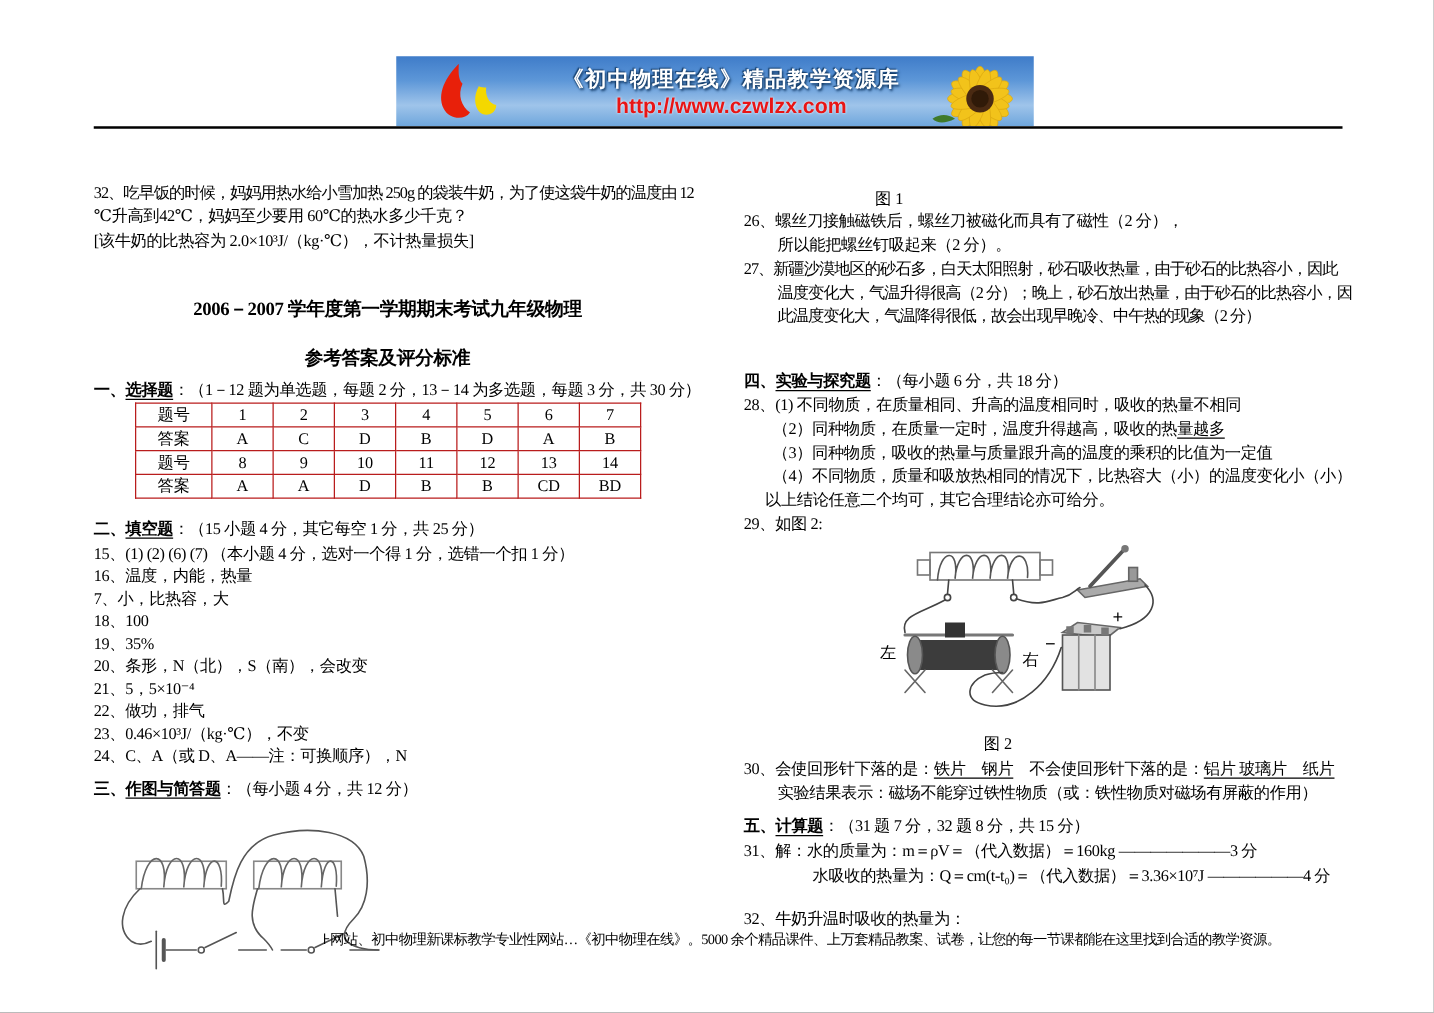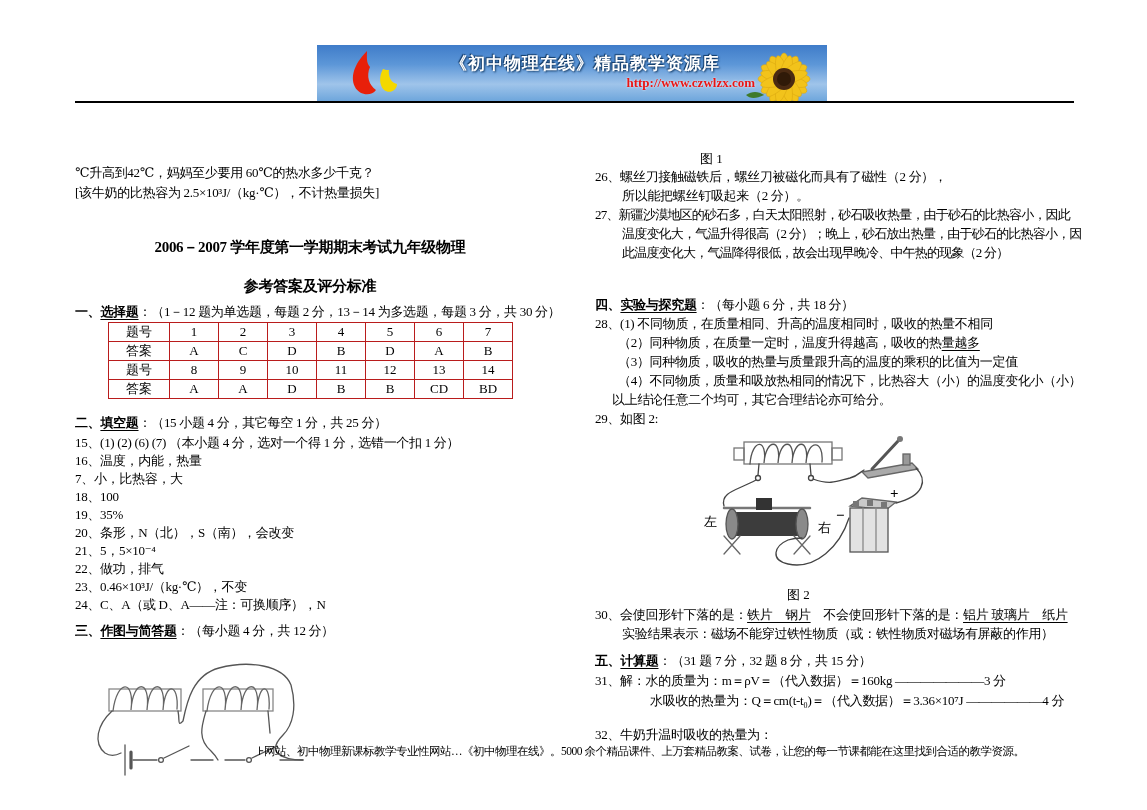--- a/index.html
+++ b/index.html
@@ -18,23 +18,23 @@
     position:absolute; left:317px; top:45px; width:510px; height:56px;
     background:linear-gradient(180deg,#3f7cc9 0%,#5d97d8 35%,#9fc4ea 70%,#6ea6dc 100%);
     overflow:hidden;
   }
   .banner-title{
     position:absolute; left:98px; top:7px; width:340px; text-align:center;
     font-size:17px; font-weight:bold; color:#ffffff; letter-spacing:1px;
     text-shadow:1px 1px 2px #123a66, -1px -1px 1px #123a66;
   }
   .banner-url{
-    position:absolute; left:98px; top:30px; width:340px; text-align:right;
-    font-family:Liberation Serif, serif;
-    font-size:13px; font-weight:bold; color:#e81515;
+    position:absolute; left:98px; top:30px; width:340px; text-align:center;
+    font-family:Liberation Sans, sans-serif;
+    font-size:17px; font-weight:bold; color:#e81515;
     text-shadow:0 0 2px #ffffff;
   }
   .rule{position:absolute; left:75px; top:101px; width:999px; height:2px; background:#000;}
   
   table.ans{
     position:absolute; left:108px; top:322px; border-collapse:collapse;
     font-size:13px; text-align:center;
   }
   table.ans td{border:1px solid #b91c1c; height:16px; padding:0;}
   table.ans td.h{width:60px;}
@@ -75,22 +75,23 @@
             <ellipse rx="24" ry="6" transform="rotate(165)"></ellipse>
         </g>
         <circle r="11" fill="#4a2a12"></circle>
           <circle r="7" fill="#301a08"></circle>
         <path d="M-20,16 C-28,20 -34,20 -38,16 C-32,12 -26,12 -20,16 Z" fill="#3f7a2a"></path>
       </g>
     </svg>
   </div>
   <div class="rule"></div>
 
+  <div class="line tight" style="left:75px;top:145px;">32、吃早饭的时候，妈妈用热水给小雪加热 250g 的袋装牛奶，为了使这袋牛奶的温度由 12</div>
   <div class="line" style="left:75px;top:164px;">℃升高到42℃，妈妈至少要用 60℃的热水多少千克？</div>
-  <div class="line" style="left:75px;top:184px;">[该牛奶的比热容为 2.5×10³J/（kg·℃），不计热量损失]</div>
+  <div class="line" style="left:75px;top:184px;">[该牛奶的比热容为 2.0×10³J/（kg·℃），不计热量损失]</div>
 
   <div class="line b center" style="left:75px;top:238px;width:470px;font-size:15px;">2006－2007 学年度第一学期期末考试九年级物理</div>
   <div class="line b center" style="left:75px;top:277px;width:470px;font-size:15px;">参考答案及评分标准</div>
 
   <div class="line" style="left:75px;top:303px;">
     <span class="b">一、</span><span class="b u">选择题</span><span>：（1－12 题为单选题，每题 2 分，13－14 为多选题，每题 3 分，共 30 分）</span>
   </div>
 
   <table class="ans">
     <tbody>

